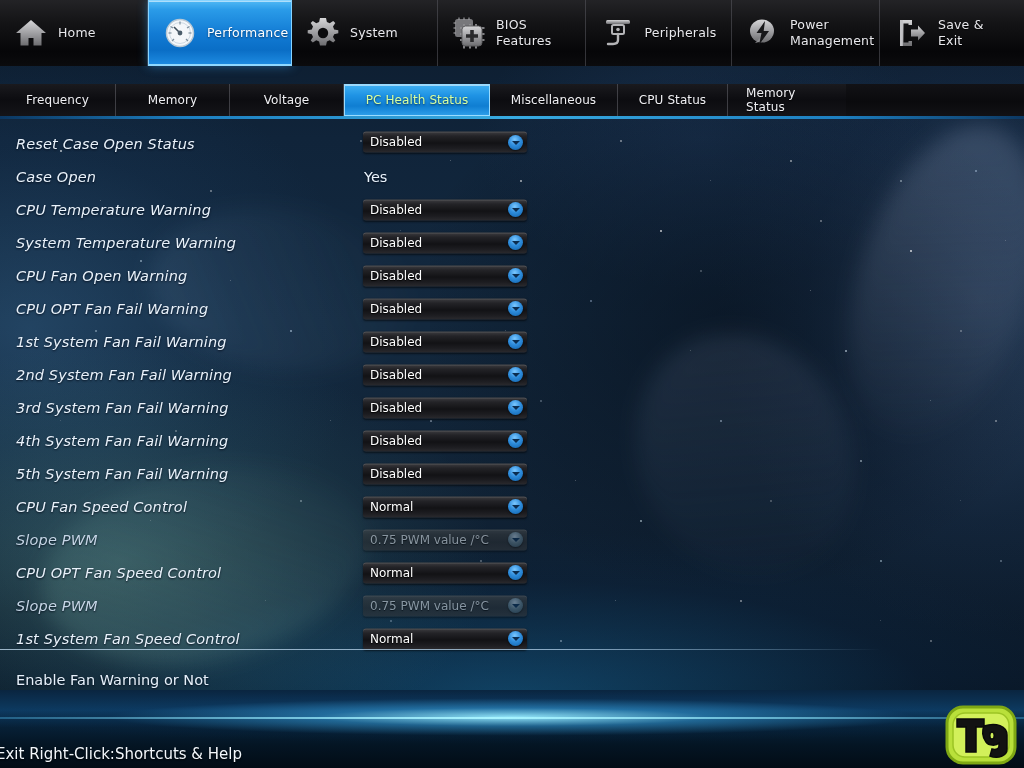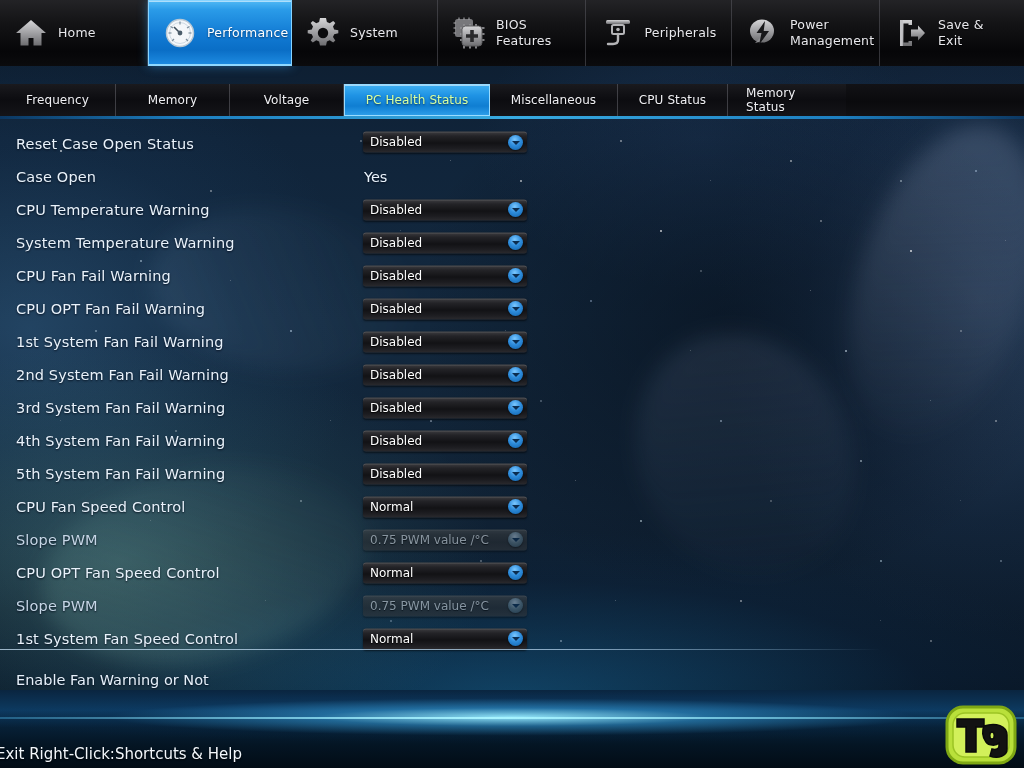--- a/index.html
+++ b/index.html
@@ -136,20 +136,21 @@
   .content{ position:absolute; left:0; top:120px; width:1024px; height:570px; z-index:10; }
   .row{
     position:absolute; left:0; width:1024px; height:33px;
     display:flex; align-items:center;
   }
   .row .name{
     position:absolute; left:16px; top:50%; transform:translateY(-50%);
     color:#e9f2fb; font-size:14.5px; letter-spacing:.15px;
     text-shadow:0 1px 2px rgba(0,10,25,.85);
     white-space:nowrap;
+    font-style:italic;
   }
   .row .name.dim{ color:#c6d6e6; }
   .row .plainval{
     position:absolute; left:364px; top:50%; transform:translateY(-50%);
     color:#eaf3fc; font-size:14.5px; text-shadow:0 1px 2px rgba(0,10,25,.85);
   }
 
   
   .dd{
     position:absolute; left:363px; top:50%; transform:translateY(-50%);
@@ -398,21 +399,21 @@
         </div>
       </div>
       <div class="row" style="top: 106px;">
         <div class="name">System Temperature Warning</div>
         <div class="dd">
           <span class="txt">Disabled</span>
           <span class="arrow"></span>
         </div>
       </div>
       <div class="row" style="top: 139px;">
-        <div class="name">CPU Fan Fail Warning</div>
+        <div class="name">CPU Fan Open Warning</div>
         <div class="dd">
           <span class="txt">Disabled</span>
           <span class="arrow"></span>
         </div>
       </div>
       <div class="row" style="top: 172px;">
         <div class="name">CPU OPT Fan Fail Warning</div>
         <div class="dd">
           <span class="txt">Disabled</span>
           <span class="arrow"></span>

